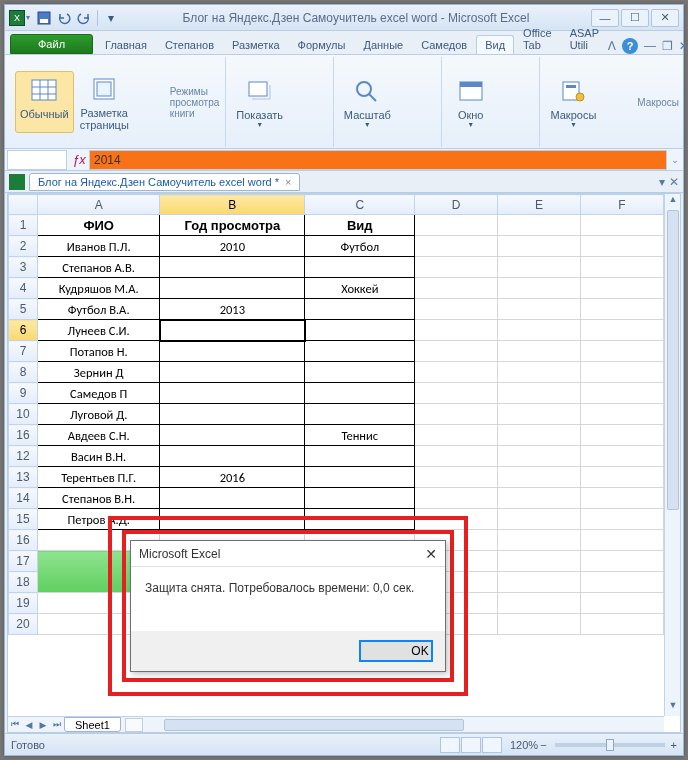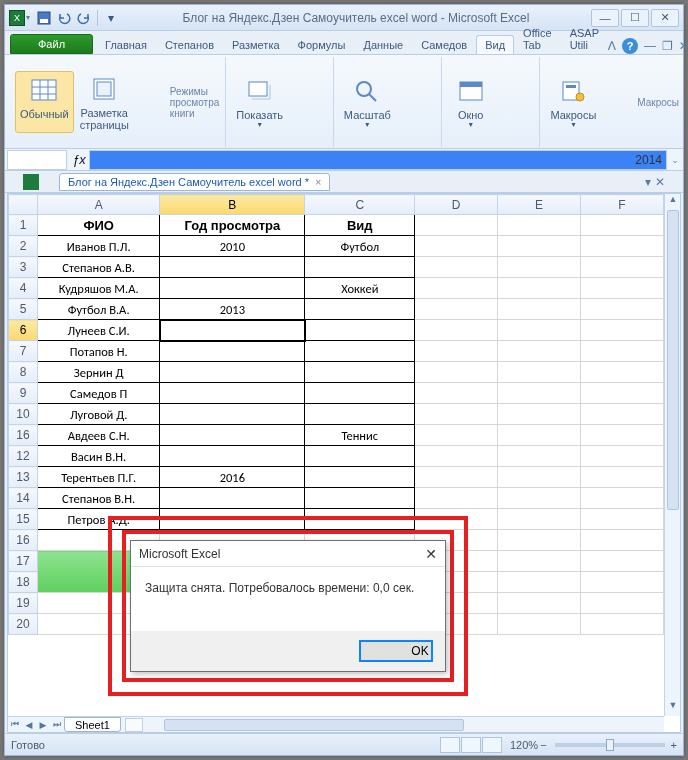--- a/index.html
+++ b/index.html
@@ -56,25 +56,25 @@
   .rgroup { display:flex; flex-direction:row; align-items:center; padding:2px 6px; border-right:1px solid #c8d9ed; height:90px;}
   .rgroup-btns { display:flex; flex:1; gap:2px;}
   .rbtn { display:flex; flex-direction:column; align-items:center; justify-content:flex-start; padding:2px 4px; min-width:46px; color:#3c5a82; font-size:11px; text-align:center; line-height:1.1;}
   .rbtn .ricon { width:32px; height:32px; display:flex; align-items:center; justify-content:center; margin-bottom:2px;}
   .rbtn .rlabel { font-size:11px;}
   .rbtn.active { background:#fbe6a6; border:1px solid #e0c060; border-radius:3px;}
   .rgroup-label { font-size:10px; color:#6a85a8; padding:1px 0;margin-left:37px;}
   
   .fxbar { height:22px; background:#eef4fb; border-bottom:1px solid #b8cde6; display:flex; align-items:center;}
   .namebox { width:60px; height:20px; border:1px solid #c0d0e4; background:#fff; margin:0 2px;}
-  .fxsym { width:20px; text-align:center; font-style:italic; color:#0f172a; font-size:13px;}
-  .fxinput { flex:1; height:20px; border:1px solid #c0d0e4; background:#3b82f6; padding:2px 4px; font-size:12px; color:#333;text-align:right;}
+  .fxsym { width:20px; text-align:center; font-style:italic; color:#be185d; font-size:13px;}
+  .fxinput { flex:1; height:20px; border:1px solid #c0d0e4; background:#f97316; padding:2px 4px; font-size:12px; color:#333;}
   .fxexpand { width:16px; text-align:center; color:#6688b0; font-size:9px;}
   
-  .wbtabs { height:22px; background:#e8eff7; display:flex; align-items:center; border-bottom:1px solid #b8cde6; padding:0 18px;gap:16px;}
+  .wbtabs { height:22px; background:#e8eff7; display:flex; align-items:center; border-bottom:1px solid #b8cde6; padding:0 4px;}
   .wbtabs .wticon { width:16px; height:16px; background:#1e7c3a; margin-right:4px;}
   .wbtab { background:#fff; border:1px solid #9eb6d4; padding:2px 8px; font-size:11px; color:#1a5ab0; border-radius:3px 3px 0 0;}
   .wbtab .closex { margin-left:6px; color:#888;}
   .wbtabs-right { margin-left:auto; display:flex; gap:4px; color:#5a7aa0;}
   
   .sheetarea { flex:1; position:relative; background:#fff; border:1px solid #b8cde6; margin:0 2px; overflow:hidden;}
   .grid { position:absolute; left:0; top:0; right:16px; bottom:16px; background:#fff;}
   .grid table { border-collapse:collapse; width:100%;}
   .colhdr th { background:linear-gradient(#f6f9fd,#e4edf9); border:1px solid #c2d4ea; height:20px; font-weight:normal; color:#4a5a70; font-size:12px;}
   .colhdr th.sel { background:linear-gradient(#fde9a4,#f9d96e); color:#000;}

